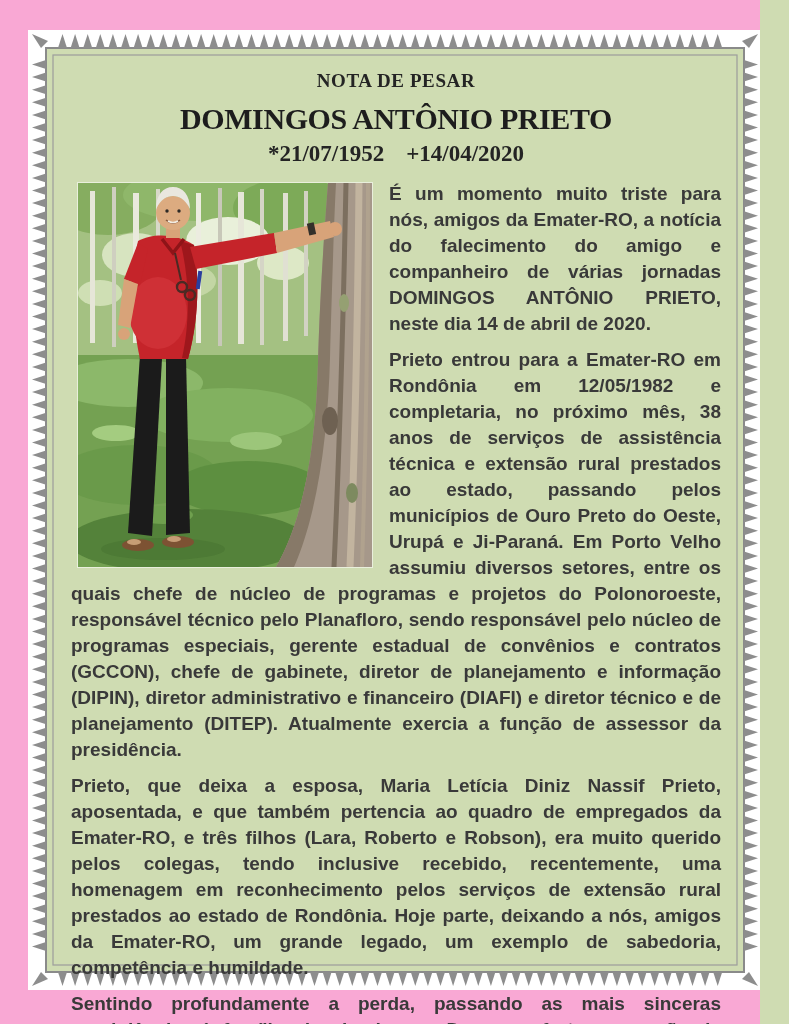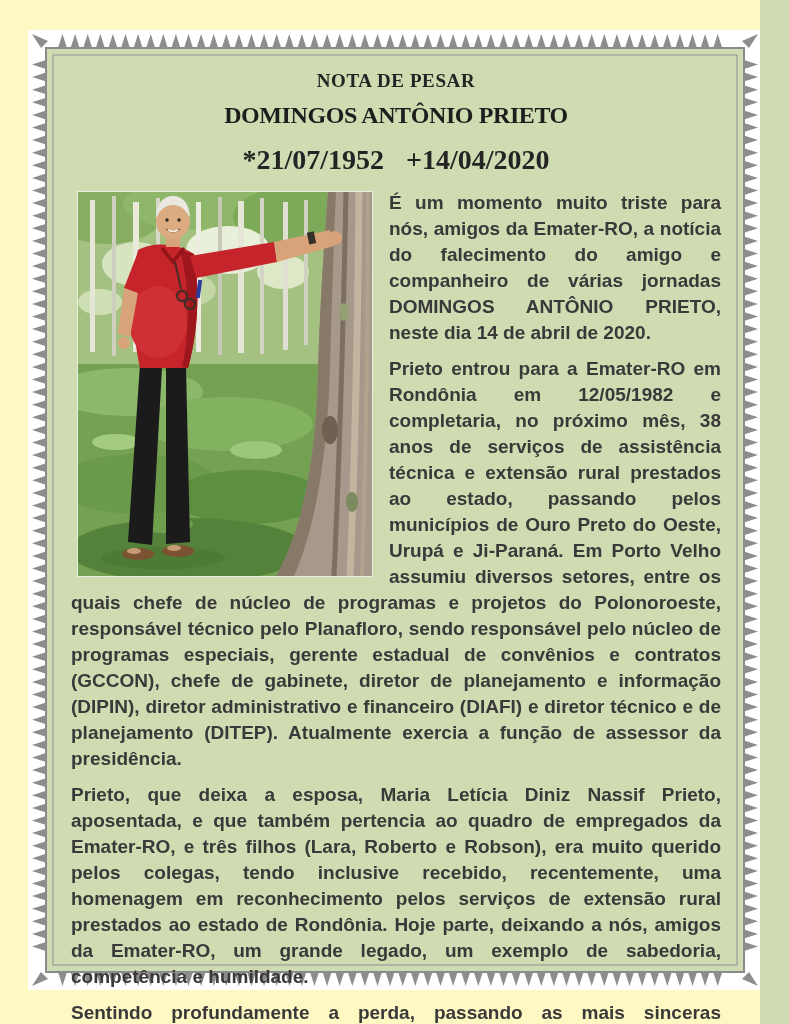--- a/index.html
+++ b/index.html
@@ -4,21 +4,21 @@
 <style>
   html,body{margin:0;padding:0;}
   body{
     background:#cfdcb2;
     font-family:"Liberation Sans", sans-serif;
     -webkit-font-smoothing:antialiased;
   }
   .sheet{
     position:relative;
     width:760px;height:1024px;
-    background:#fef9c3;
+    background:#f9a8d4;
     overflow:hidden;
   }
   .border-svg{
     position:absolute;left:0;top:0;width:789px;height:1024px;
     pointer-events:none;
   }
   .content{
     position:absolute;
     left:71px;top:60px;width:650px;
     color:#343434;
@@ -30,31 +30,31 @@
     font-weight:700;
     font-size:19px;
     letter-spacing:.6px;
     color:#242424;
   }
   .name{
     margin:10px 0 0;
     text-align:center;
     font-family:"Liberation Serif", serif;
     font-weight:700;
-    font-size:24px;
+    font-size:30px;
     letter-spacing:-.4px;
     color:#1d1d1d;
     white-space:nowrap;
   }
   .dates{
-    margin:15px 0 0;
+    margin:5px 0 0;
     text-align:center;
     font-family:"Liberation Serif", serif;
     font-weight:700;
-    font-size:28px;
+    font-size:23px;
     color:#242424;
   }
   .dates .death{margin-left:22px;}
   .flow{
     margin-top:14px;
     font-size:19px;
     font-weight:700;
     line-height:26px;
     text-align:justify;
     color:#393939;

